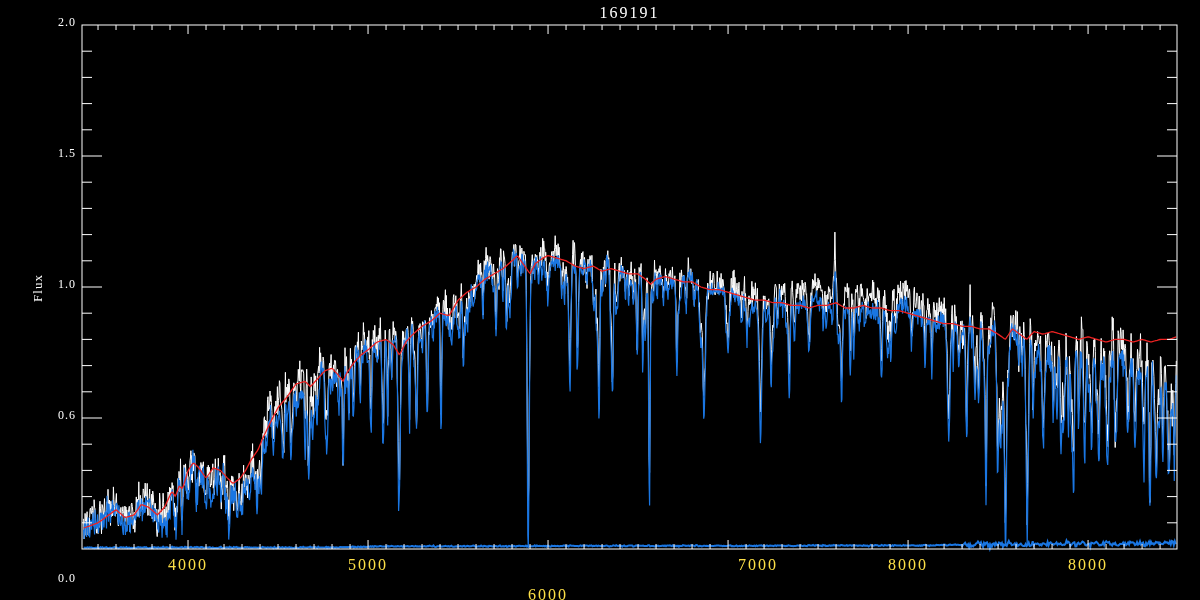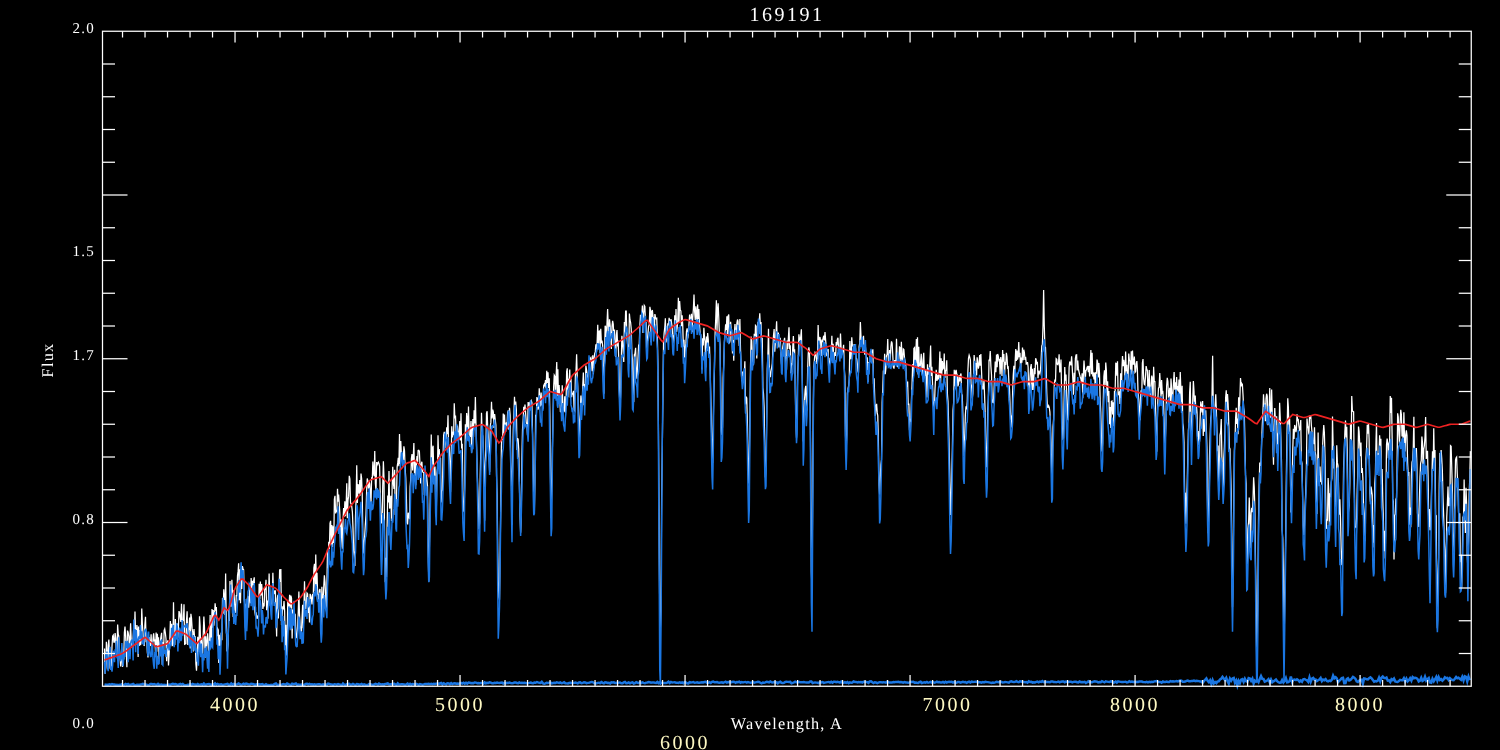--- a/index.html
+++ b/index.html
@@ -5,21 +5,21 @@
   html,body{margin:0;padding:0;background:#000;}
   body{width:1200px;height:600px;overflow:hidden;font-family:"DejaVu Sans Mono","Liberation Mono",monospace;}
   .stage{position:relative;width:1200px;height:600px;background:#000;font-family:Liberation Serif, serif;}
   svg{position:absolute;left:0;top:0;}
   .title{position:absolute;left:82px;top:4px;width:1095px;text-align:center;color:#fff;
          font-size:16px;letter-spacing:2px;}
   .xlabel{position:absolute;left:82px;top:571px;width:1095px;text-align:center;color:#fff;
           font-size:13px;letter-spacing:1px;}
   .ylabel{position:absolute;left:38px;top:288px;color:#fff;font-size:13px;letter-spacing:1px;
           transform:translate(-50%,-50%) rotate(-90deg);}
-  .xtick{position:absolute;top:556px;width:100px;text-align:center;color:#fef9c3;
+  .xtick{position:absolute;top:556px;width:100px;text-align:center;color:#fde047;
          font-size:16px;letter-spacing:2px;}
   .ytick{position:absolute;left:14px;width:62px;text-align:right;color:#fff;
          font-size:12px;letter-spacing:1px;}
 </style>
 </head>
 <body>
 
 <div class="stage">
   <svg id="plot-svg" width="1200" height="600">
       <path d="M83.6,518.8L84.1,539.0L84.6,534.3L85.1,513.4L85.6,523.2L86.1,535.3L86.6,516.1L87.1,511.7L87.6,526.2L88.1,535.0L88.6,529.4L89.1,533.8L89.6,517.4L90.1,508.9L90.6,508.1L91.1,513.6L91.6,513.6L92.1,506.4L92.6,510.5L93.1,523.7L93.6,523.7L94.1,499.7L94.6,507.6L95.0,508.7L95.5,518.8L96.0,524.3L96.5,533.2L97.0,525.3L97.5,522.8L98.0,533.6L98.5,521.9L99.0,527.6L99.5,506.1L100.0,501.2L100.5,508.9L101.0,520.8L101.5,533.8L102.0,504.5L102.5,505.9L103.0,509.0L103.5,517.1L104.0,510.7L104.5,498.6L105.0,514.3L105.5,516.4L106.0,517.1L106.5,509.7L107.0,501.7L107.5,508.5L108.0,489.3L108.5,508.7L109.0,515.6L109.5,500.1L110.0,504.1L110.5,525.5L110.9,501.3L111.4,516.7L111.9,504.0L112.4,516.0L112.9,513.9L113.4,486.9L113.9,499.5L114.4,506.8L114.9,515.9L115.4,516.2L115.9,500.0L116.4,493.5L116.9,513.7L117.4,512.1L117.9,522.2L118.4,526.0L118.9,511.6L119.4,509.7L119.9,516.0L120.4,516.2L120.9,507.4L121.4,524.0L121.9,520.0L122.4,511.5L122.9,506.7L123.4,512.5L123.9,512.1L124.4,521.7L124.9,506.0L125.4,521.4L125.9,507.0L126.4,517.9L126.8,509.9L127.3,527.8L127.8,515.8L128.3,512.8L128.8,509.1L129.3,506.3L129.8,531.8L130.3,513.6L130.8,524.5L131.3,504.3L131.8,503.1L132.3,506.4L132.8,511.2L133.3,528.9L133.8,514.8L134.3,512.3L134.8,532.3L135.3,523.4L135.8,512.2L136.3,496.9L136.8,515.5L137.3,499.0L137.8,516.5L138.3,516.3L138.8,481.8L139.3,514.3L139.8,516.0L140.3,495.3L140.8,509.4L141.3,507.1L141.8,498.8L142.3,510.1L142.7,502.2L143.2,488.9L143.7,490.5L144.2,494.1L144.7,497.6L145.2,483.1L145.7,497.7L146.2,496.6L146.7,496.1L147.2,483.4L147.7,515.4L148.2,515.1L148.7,514.9L149.2,496.5L149.7,489.1L150.2,515.9L150.7,504.5L151.2,501.6L151.7,494.1L152.2,518.8L152.7,491.0L153.2,494.5L153.7,502.7L154.2,505.9L154.7,521.2L155.2,503.2L155.7,511.0L156.2,509.1L156.7,531.1L157.2,536.6L157.7,525.9L158.2,509.5L158.7,521.8L159.1,518.4L159.6,493.0L160.1,501.0L160.6,520.9L161.1,511.7L161.6,518.9L162.1,522.9L162.6,506.6L163.1,493.2L163.6,502.5L164.1,526.1L164.6,509.1L165.1,522.6L165.6,514.1L166.1,506.6L166.6,513.2L167.1,520.9L167.6,518.6L168.1,492.0L168.6,516.8L169.1,512.8L169.6,487.2L170.1,502.1L170.6,488.1L171.1,500.6L171.6,491.9L172.1,482.6L172.6,488.5L173.1,485.6L173.6,508.9L174.1,502.9L174.6,503.9L175.0,530.3L175.5,507.8L176.0,517.0L176.5,515.3L177.0,506.2L177.5,512.2L178.0,478.5L178.5,490.9L179.0,471.4L179.5,478.8L180.0,492.0L180.5,458.8L181.0,497.1L181.5,520.2L182.0,519.7L182.5,515.6L183.0,488.0L183.5,496.7L184.0,464.9L184.5,476.8L185.0,485.3L185.5,463.9L186.0,474.7L186.5,493.5L187.0,472.2L187.5,479.4L188.0,488.6L188.5,490.2L189.0,476.4L189.5,476.4L190.0,460.6L190.5,456.9L190.9,450.7L191.4,480.1L191.9,455.4L192.4,482.5L192.9,456.6L193.4,471.1L193.9,452.9L194.4,455.0L194.9,455.7L195.4,479.5L195.9,484.5L196.4,502.6L196.9,483.1L197.4,493.6L197.9,478.7L198.4,476.8L198.9,486.2L199.4,479.9L199.9,468.2L200.4,482.6L200.9,462.5L201.4,471.3L201.9,464.7L202.4,468.2L202.9,464.6L203.4,461.8L203.9,489.5L204.4,493.0L204.9,489.8L205.4,495.0L205.9,493.2L206.4,494.2L206.8,493.7L207.3,467.1L207.8,479.1L208.3,465.2L208.8,476.3L209.3,467.2L209.8,473.7L210.3,487.1L210.8,483.9L211.3,485.1L211.8,470.5L212.3,471.8L212.8,463.8L213.3,488.2L213.8,480.5L214.3,494.9L214.8,477.2L215.3,458.8L215.8,475.6L216.3,484.8L216.8,482.4L217.3,484.8L217.8,478.0L218.3,458.2L218.8,473.6L219.3,475.3L219.8,472.6L220.3,472.6L220.8,491.8L221.3,509.1L221.8,479.3L222.3,475.8L222.7,494.7L223.2,476.3L223.7,455.4L224.2,465.5L224.7,455.3L225.2,500.0L225.7,492.5L226.2,485.1L226.7,487.5L227.2,480.9L227.7,488.6L228.2,519.3L228.7,499.8L229.2,524.3L229.7,512.8L230.2,480.6L230.7,485.0L231.2,485.4L231.7,475.9L232.2,486.1L232.7,476.5L233.2,478.5L233.7,510.7L234.2,487.6L234.7,491.8L235.2,499.2L235.7,490.9L236.2,491.7L236.7,506.8L237.2,510.6L237.7,507.2L238.2,499.4L238.6,489.1L239.1,473.2L239.6,491.7L240.1,500.4L240.6,502.9L241.1,507.4L241.6,495.0L242.1,483.8L242.6,502.5L243.1,490.4L243.6,465.1L244.1,482.2L244.6,487.3L245.1,481.4L245.6,474.5L246.1,475.2L246.6,490.3L247.1,483.0L247.6,498.0L248.1,475.1L248.6,476.3L249.1,478.9L249.6,483.6L250.1,475.2L250.6,477.5L251.1,454.4L251.6,451.1L252.1,472.9L252.6,443.6L253.1,468.8L253.6,458.3L254.1,475.3L254.6,476.1L255.0,483.8L255.5,472.2L256.0,471.2L256.5,488.8L257.0,505.3L257.5,469.4L258.0,481.7L258.5,482.6L259.0,469.0L259.5,460.2L260.0,465.8L260.5,477.1L261.0,487.7L261.5,469.1L262.0,439.7L262.5,454.5L263.0,433.4L263.5,439.2L264.0,418.6L264.5,416.7L265.0,436.1L265.5,420.0L266.0,437.6L266.5,421.0L267.0,434.3L267.5,399.5L268.0,396.7L268.5,410.7L269.0,408.6L269.5,409.1L270.0,391.0L270.5,401.3L270.9,395.6L271.4,402.4L271.9,411.3L272.4,437.8L272.9,415.7L273.4,425.6L273.9,439.0L274.4,416.0L274.9,406.5L275.4,413.6L275.9,401.0L276.4,412.9L276.9,404.8L277.4,386.6L277.9,414.6L278.4,400.4L278.9,396.9L279.4,380.7L279.9,383.1L280.4,402.5L280.9,402.8L281.4,405.2L281.9,409.5L282.4,422.3L282.9,440.3L283.4,444.7L283.9,452.7L284.4,413.5L284.9,398.8L285.4,372.3L285.9,402.3L286.4,387.2L286.8,389.3L287.3,395.0L287.8,384.0L288.3,396.3L288.8,378.9L289.3,382.9L289.8,396.2L290.3,430.2L290.8,442.7L291.3,433.9L291.8,427.8L292.3,419.2L292.8,411.9L293.3,392.5L293.8,382.8L294.3,385.0L294.8,390.9L295.3,384.6L295.8,387.2L296.3,394.3L296.8,403.2L297.3,381.8L297.8,383.5L298.3,369.3L298.8,378.3L299.3,381.0L299.8,360.8L300.3,386.7L300.8,392.7L301.3,369.7L301.8,371.7L302.3,370.4L302.7,369.7L303.2,371.0L303.7,373.1L304.2,395.5L304.7,411.4L305.2,418.3L305.7,418.3L306.2,388.1L306.7,369.1L307.2,382.2L307.7,432.4L308.2,465.7L308.7,446.3L309.2,461.6L309.7,420.1L310.2,396.5L310.7,402.0L311.2,376.9L311.7,406.3L312.2,406.2L312.7,396.6L313.2,416.8L313.7,390.3L314.2,373.4L314.7,386.2L315.2,391.1L315.7,375.8L316.2,411.3L316.7,411.2L317.2,397.6L317.7,373.7L318.2,370.1L318.6,366.3L319.1,373.0L319.6,347.3L320.1,371.1L320.6,352.8L321.1,363.9L321.6,362.5L322.1,367.4L322.6,368.2L323.1,357.0L323.6,360.4L324.1,374.2L324.6,382.4L325.1,397.9L325.6,418.0L326.1,419.5L326.6,410.2L327.1,412.0L327.6,415.4L328.1,389.3L328.6,383.2L329.1,367.1L329.6,363.2L330.1,376.3L330.6,365.4L331.1,354.5L331.6,378.8L332.1,369.0L332.6,388.2L333.1,371.7L333.6,364.9L334.1,369.5L334.5,360.4L335.0,360.2L335.5,361.0L336.0,372.2L336.5,386.7L337.0,371.4L337.5,369.4L338.0,377.4L338.5,377.9L339.0,378.2L339.5,395.9L340.0,375.9L340.5,389.1L341.0,378.2L341.5,383.0L342.0,388.4L342.5,434.5L343.0,465.4L343.5,439.4L344.0,407.8L344.5,384.2L345.0,347.7L345.5,379.1L346.0,358.7L346.5,356.6L347.0,379.7L347.5,385.3L348.0,373.2L348.5,400.3L349.0,413.2L349.5,379.2L350.0,374.9L350.4,348.3L350.9,365.9L351.4,359.3L351.9,369.9L352.4,366.3L352.9,401.9L353.4,393.0L353.9,392.2L354.4,366.8L354.9,348.2L355.4,345.4L355.9,358.7L356.4,348.4L356.9,351.6L357.4,341.8L357.9,347.3L358.4,332.2L358.9,359.8L359.4,356.7L359.9,368.8L360.4,393.8L360.9,369.4L361.4,341.0L361.9,349.9L362.4,346.4L362.9,347.2L363.4,322.6L363.9,334.6L364.4,332.4L364.9,346.2L365.4,348.5L365.9,340.4L366.4,347.6L366.8,352.0L367.3,345.2L367.8,336.9L368.3,352.3L368.8,330.6L369.3,358.8L369.8,355.0L370.3,396.4L370.8,408.6L371.3,408.0L371.8,387.7L372.3,339.5L372.8,350.9L373.3,330.4L373.8,335.4L374.3,343.3L374.8,325.3L375.3,347.3L375.8,349.1L376.3,349.1L376.8,336.9L377.3,361.9L377.8,344.8L378.3,335.3L378.8,349.7L379.3,328.2L379.8,338.7L380.3,317.6L380.8,339.4L381.3,358.8L381.8,378.7L382.3,392.7L382.7,405.2L383.2,423.4L383.7,418.2L384.2,379.8L384.7,358.3L385.2,330.2L385.7,346.8L386.2,348.9L386.7,358.9L387.2,373.6L387.7,416.6L388.2,372.9L388.7,359.3L389.2,330.7L389.7,329.0L390.2,343.5L390.7,349.7L391.2,363.1L391.7,377.6L392.2,341.1L392.7,337.9L393.2,321.5L393.7,334.8L394.2,327.7L394.7,329.6L395.2,342.4L395.7,331.2L396.2,335.9L396.7,340.0L397.2,379.4L397.7,396.9L398.2,441.8L398.6,464.1L399.1,477.7L399.6,479.8L400.1,441.4L400.6,405.4L401.1,356.6L401.6,349.2L402.1,352.0L402.6,330.9L403.1,348.0L403.6,331.7L404.1,345.4L404.6,340.7L405.1,337.8L405.6,341.0L406.1,330.3L406.6,328.4L407.1,343.7L407.6,326.3L408.1,332.3L408.6,369.9L409.1,378.3L409.6,419.7L410.1,371.6L410.6,344.5L411.1,330.9L411.6,317.5L412.1,328.8L412.6,321.2L413.1,328.0L413.6,359.9L414.1,350.7L414.5,351.6L415.0,359.6L415.5,385.7L416.0,411.7L416.5,426.1L417.0,412.9L417.5,365.8L418.0,343.8L418.5,336.5L419.0,325.5L419.5,329.6L420.0,323.6L420.5,331.1L421.0,337.8L421.5,339.3L422.0,348.1L422.5,321.7L423.0,323.6L423.5,322.7L424.0,328.1L424.5,322.1L425.0,320.5L425.5,321.9L426.0,345.0L426.5,371.5L427.0,393.2L427.5,409.8L428.0,379.9L428.5,331.9L429.0,334.9L429.5,317.7L430.0,318.9L430.4,327.7L430.9,325.5L431.4,310.6L431.9,318.9L432.4,325.2L432.9,314.0L433.4,324.4L433.9,321.6L434.4,327.0L434.9,308.7L435.4,307.5L435.9,308.6L436.4,304.0L436.9,310.8L437.4,296.7L437.9,306.3L438.4,297.9L438.9,310.3L439.4,302.7L439.9,331.8L440.4,382.2L440.9,414.3L441.4,386.4L441.9,359.2L442.4,334.6L442.9,309.8L443.4,300.2L443.9,301.2L444.4,317.8L444.9,300.7L445.4,289.7L445.9,316.8L446.3,295.4L446.8,321.9L447.3,308.0L447.8,316.3L448.3,329.3L448.8,329.5L449.3,326.4L449.8,308.2L450.3,325.2L450.8,327.5L451.3,329.2L451.8,317.1L452.3,330.1L452.8,324.2L453.3,297.4L453.8,294.6L454.3,317.7L454.8,303.0L455.3,305.1L455.8,295.7L456.3,318.1L456.8,302.8L457.3,317.8L457.8,314.2L458.3,315.7L458.8,312.6L459.3,327.9L459.8,328.6L460.3,300.9L460.8,296.9L461.3,283.5L461.8,301.7L462.2,309.6L462.7,329.0L463.2,358.1L463.7,337.0L464.2,331.6L464.7,316.5L465.2,325.3L465.7,324.4L466.2,308.3L466.7,298.1L467.2,324.1L467.7,307.3L468.2,309.6L468.7,292.4L469.2,295.7L469.7,299.2L470.2,303.5L470.7,306.0L471.2,288.9L471.7,288.6L472.2,286.8L472.7,286.1L473.2,288.5L473.7,297.0L474.2,284.2L474.7,299.3L475.2,287.3L475.7,283.1L476.2,281.5L476.7,275.4L477.2,281.6L477.7,273.5L478.2,259.9L478.6,275.6L479.1,265.6L479.6,264.5L480.1,282.3L480.6,263.0L481.1,274.5L481.6,272.4L482.1,276.2L482.6,296.4L483.1,315.0L483.6,287.1L484.1,260.7L484.6,261.8L485.1,274.9L485.6,258.6L486.1,247.3L486.6,260.9L487.1,271.8L487.6,255.4L488.1,260.4L488.6,267.5L489.1,279.2L489.6,261.3L490.1,256.6L490.6,259.3L491.1,271.7L491.6,263.7L492.1,277.1L492.6,285.6L493.1,268.0L493.6,264.0L494.1,277.2L494.5,272.5L495.0,287.8L495.5,312.3L496.0,329.3L496.5,314.1L497.0,289.5L497.5,268.6L498.0,273.8L498.5,279.5L499.0,289.6L499.5,257.7L500.0,265.9L500.5,248.8L501.0,248.8L501.5,269.0L502.0,275.1L502.5,277.6L503.0,291.0L503.5,250.8L504.0,256.0L504.5,258.0L505.0,263.3L505.5,282.7L506.0,287.8L506.5,322.1L507.0,321.2L507.5,283.7L508.0,282.5L508.5,278.2L509.0,297.3L509.5,303.0L510.0,293.4L510.4,286.1L510.9,276.0L511.4,275.7L511.9,260.5L512.4,251.9L512.9,254.7L513.4,253.4L513.9,244.5L514.4,266.3L514.9,251.4L515.4,244.3L515.9,245.1L516.4,257.8L516.9,258.0L517.4,279.9L517.9,273.6L518.4,266.2L518.9,260.9L519.4,260.0L519.9,245.5L520.4,248.3L520.9,273.8L521.4,249.2L521.9,248.0L522.4,253.7L522.9,254.1L523.4,266.4L523.9,251.3L524.4,253.6L524.9,255.0L525.4,254.7L525.9,269.4L526.3,290.3L526.8,347.2L527.3,424.0L527.8,493.0L528.3,502.9L528.8,486.1L529.3,398.0L529.8,361.9L530.3,318.7L530.8,275.4L531.3,266.5L531.8,262.0L532.3,254.7L532.8,274.0L533.3,267.1L533.8,265.6L534.3,258.7L534.8,260.3L535.3,254.2L535.8,257.9L536.3,257.6L536.8,255.3L537.3,258.9L537.8,262.7L538.3,274.7L538.8,268.2L539.3,269.5L539.8,252.3L540.3,264.4L540.8,247.3L541.3,265.6L541.8,261.6L542.2,256.6L542.7,238.3L543.2,257.6L543.7,240.9L544.2,248.0L544.7,248.7L545.2,260.9L545.7,252.2L546.2,260.5L546.7,277.4L547.2,271.9L547.7,286.3L548.2,279.1L548.7,274.7L549.2,265.1L549.7,262.6L550.2,270.7L550.7,266.3L551.2,259.3L551.7,251.6L552.2,256.7L552.7,258.1L553.2,251.0L553.7,265.7L554.2,254.1L554.7,247.2L555.2,235.7L555.7,249.4L556.2,256.0L556.7,245.0L557.2,250.5L557.7,262.8L558.1,243.7L558.6,255.1L559.1,247.2L559.6,260.2L560.1,266.7L560.6,267.9L561.1,278.1L561.6,295.5L562.1,270.7L562.6,276.3L563.1,262.3L563.6,270.3L564.1,273.4L564.6,294.0L565.1,269.2L565.6,280.7L566.1,266.5L566.6,271.4L567.1,282.7L567.6,277.2L568.1,294.6L568.6,315.9L569.1,338.8L569.6,361.4L570.1,370.3L570.6,338.2L571.1,314.0L571.6,293.6L572.1,266.0L572.6,254.7L573.1,240.3L573.6,264.9L574.0,248.9L574.5,242.6L575.0,253.8L575.5,267.4L576.0,275.6L576.5,302.0L577.0,344.8L577.5,347.9L578.0,341.6L578.5,302.3L579.0,290.9L579.5,274.3L580.0,267.0L580.5,259.4L581.0,264.0L581.5,253.1L582.0,267.1L582.5,252.9L583.0,251.6L583.5,274.6L584.0,272.5L584.5,257.4L585.0,265.3L585.5,267.0L586.0,282.8L586.5,272.1L587.0,288.5L587.5,266.4L588.0,259.2L588.5,267.8L589.0,270.4L589.5,258.7L590.0,255.6L590.4,257.0L590.9,267.4L591.4,276.7L591.9,255.3L592.4,279.3L592.9,292.6L593.4,304.9L593.9,297.2L594.4,300.7L594.9,297.4L595.4,300.0L595.9,289.1L596.4,323.6L596.9,317.6L597.4,318.3L597.9,337.9L598.4,364.2L598.9,386.8L599.4,371.1L599.9,337.5L600.4,292.9L600.9,269.3L601.4,272.9L601.9,287.1L602.4,292.2L602.9,290.3L603.4,267.0L603.9,274.9L604.4,260.4L604.9,261.0L605.4,286.7L605.9,273.1L606.3,258.2L606.8,257.4L607.3,258.2L607.8,250.7L608.3,261.1L608.8,257.7L609.3,274.7L609.8,270.3L610.3,310.2L610.8,315.1L611.3,325.8L611.8,363.2L612.3,382.0L612.8,376.0L613.3,339.4L613.8,295.1L614.3,284.3L614.8,263.0L615.3,290.8L615.8,298.5L616.3,301.8L616.8,297.0L617.3,294.2L617.8,290.8L618.3,279.6L618.8,268.4L619.3,263.2L619.8,281.3L620.3,273.9L620.8,266.2L621.3,257.1L621.8,274.3L622.2,270.5L622.7,266.0L623.2,277.9L623.7,275.0L624.2,270.3L624.7,283.3L625.2,291.5L625.7,288.4L626.2,277.7L626.7,274.9L627.2,272.9L627.7,270.2L628.2,284.1L628.7,288.3L629.2,295.7L629.7,272.5L630.2,279.1L630.7,270.4L631.2,261.8L631.7,279.4L632.2,276.2L632.7,298.5L633.2,290.5L633.7,292.1L634.2,277.4L634.7,268.8L635.2,282.5L635.7,279.5L636.2,309.9L636.7,335.7L637.2,350.1L637.7,321.9L638.1,298.2L638.6,288.2L639.1,267.4L639.6,271.3L640.1,272.7L640.6,269.0L641.1,263.5L641.6,288.9L642.1,316.4L642.6,353.1L643.1,333.6L643.6,319.8L644.1,311.6L644.6,308.7L645.1,323.7L645.6,328.3L646.1,296.5L646.6,282.7L647.1,277.8L647.6,282.1L648.1,319.5L648.6,373.7L649.1,457.5L649.6,472.6L650.1,399.3L650.6,327.2L651.1,293.3L651.6,286.9L652.1,281.8L652.6,282.2L653.1,287.1L653.6,291.2L654.0,286.0L654.5,260.1L655.0,275.8L655.5,271.0L656.0,269.6L656.5,273.5L657.0,284.7L657.5,271.6L658.0,273.7L658.5,270.6L659.0,268.6L659.5,272.4L660.0,265.7L660.5,272.1L661.0,277.2L661.5,284.9L662.0,280.6L662.5,279.2L663.0,297.7L663.5,293.7L664.0,286.3L664.5,288.7L665.0,282.7L665.5,268.6L666.0,284.9L666.5,275.0L667.0,289.2L667.5,284.4L668.0,281.6L668.5,284.8L669.0,273.6L669.5,276.2L669.9,271.4L670.4,270.2L670.9,279.2L671.4,280.5L671.9,279.3L672.4,266.9L672.9,279.4L673.4,281.3L673.9,282.3L674.4,279.6L674.9,275.8L675.4,294.5L675.9,301.1L676.4,348.3L676.9,362.2L677.4,347.7L677.9,314.7L678.4,311.1L678.9,308.8L679.4,303.4L679.9,272.8L680.4,286.0L680.9,287.4L681.4,269.9L681.9,276.3L682.4,276.9L682.9,277.1L683.4,275.4L683.9,283.0L684.4,278.2L684.9,286.9L685.4,287.1L685.9,291.4L686.3,296.8L686.8,298.2L687.3,277.5L687.8,274.2L688.3,257.6L688.8,269.4L689.3,273.7L689.8,277.1L690.3,280.7L690.8,268.7L691.3,279.6L691.8,283.7L692.3,277.0L692.8,283.4L693.3,287.6L693.8,285.8L694.3,305.5L694.8,289.9L695.3,293.3L695.8,287.6L696.3,281.6L696.8,280.9L697.3,282.4L697.8,282.0L698.3,279.5L698.8,307.1L699.3,302.6L699.8,318.8L700.3,332.7L700.8,325.3L701.3,323.1L701.8,330.3L702.2,332.5L702.7,352.7L703.2,387.4L703.7,395.6L704.2,382.5L704.7,372.1L705.2,367.7L705.7,321.9L706.2,311.1L706.7,296.4L707.2,299.4L707.7,283.0L708.2,299.3L708.7,295.0L709.2,284.4L709.7,283.7L710.2,271.2L710.7,289.2L711.2,291.3L711.7,280.0L712.2,288.2L712.7,277.2L713.2,273.1L713.7,274.5L714.2,283.7L714.7,293.7L715.2,294.9L715.7,288.1L716.2,291.3L716.7,289.7L717.2,271.1L717.7,287.8L718.1,293.7L718.6,289.2L719.1,288.0L719.6,277.7L720.1,278.2L720.6,288.7L721.1,273.4L721.6,289.8L722.1,288.8L722.6,279.2L723.1,279.7L723.6,286.5L724.1,289.2L724.6,292.2L725.1,302.7L725.6,309.6L726.1,305.2L726.6,324.0L727.1,322.8L727.6,344.1L728.1,335.1L728.6,337.4L729.1,321.2L729.6,308.8L730.1,291.5L730.6,305.1L731.1,278.7L731.6,278.1L732.1,293.9L732.6,284.8L733.1,271.2L733.6,294.2L734.0,269.9L734.5,299.5L735.0,277.4L735.5,296.5L736.0,295.7L736.5,289.2L737.0,283.1L737.5,293.8L738.0,300.5L738.5,288.3L739.0,282.2L739.5,300.8L740.0,300.4L740.5,295.9L741.0,303.5L741.5,317.9L742.0,291.4L742.5,299.8L743.0,294.5L743.5,299.6L744.0,287.8L744.5,276.4L745.0,300.7L745.5,293.5L746.0,306.4L746.5,320.1L747.0,325.4L747.5,328.3L748.0,311.4L748.5,301.6L749.0,295.8L749.5,304.7L749.9,303.3L750.4,299.9L750.9,303.6L751.4,296.2L751.9,281.3L752.4,310.6L752.9,286.7L753.4,299.5L753.9,288.9L754.4,295.1L754.9,294.3L755.4,282.8L755.9,302.4L756.4,296.4L756.9,296.3L757.4,288.3L757.9,314.9L758.4,321.3L758.9,338.8L759.4,361.6L759.9,382.7L760.4,412.0L760.9,402.3L761.4,380.4L761.9,358.2L762.4,328.5L762.9,322.1L763.4,295.8L763.9,309.0L764.4,297.4L764.9,295.9L765.4,299.3L765.8,300.2L766.3,309.1L766.8,307.5L767.3,300.2L767.8,305.2L768.3,300.4L768.8,298.8L769.3,314.7L769.8,316.4L770.3,331.6L770.8,350.1L771.3,364.7L771.8,349.3L772.3,331.7L772.8,325.1L773.3,327.5L773.8,321.2L774.3,297.0L774.8,286.6L775.3,284.2L775.8,285.8L776.3,287.9L776.8,306.8L777.3,309.4L777.8,318.7L778.3,314.7L778.8,301.2L779.3,284.0L779.8,289.8L780.3,296.6L780.8,290.4L781.3,300.3L781.7,285.9L782.2,289.8L782.7,295.0L783.2,291.9L783.7,284.1L784.2,292.6L784.7,283.3L785.2,296.4L785.7,308.7L786.2,311.6L786.7,309.4L787.2,304.5L787.7,317.5L788.2,332.2L788.7,366.3L789.2,373.7L789.7,353.6L790.2,327.4L790.7,318.6L791.2,288.2L791.7,288.3L792.2,280.9L792.7,292.7L793.2,299.8L793.7,319.2L794.2,322.0L794.7,322.1L795.2,313.3L795.7,299.1L796.2,289.2L796.7,297.7L797.2,283.6L797.7,293.7L798.1,283.2L798.6,284.8L799.1,288.4L799.6,287.9L800.1,299.6L800.6,285.7L801.1,290.4L801.6,300.8L802.1,280.0L802.6,289.4L803.1,283.2L803.6,303.1L804.1,289.4L804.6,291.9L805.1,282.2L805.6,285.5L806.1,294.3L806.6,293.8L807.1,305.6L807.6,311.6L808.1,325.9L808.6,334.5L809.1,333.5L809.6,342.0L810.1,313.9L810.6,300.3L811.1,292.7L811.6,304.8L812.1,289.6L812.6,279.3L813.1,288.8L813.6,280.5L814.0,287.7L814.5,285.3L815.0,273.6L815.5,285.8L816.0,282.2L816.5,297.2L817.0,286.0L817.5,290.1L818.0,278.1L818.5,288.1L819.0,279.8L819.5,281.8L820.0,288.0L820.5,285.4L821.0,291.2L821.5,291.0L822.0,289.7L822.5,293.7L823.0,318.8L823.5,314.6L824.0,302.1L824.5,294.1L825.0,291.2L825.5,311.9L826.0,295.0L826.5,312.0L827.0,303.1L827.5,294.4L828.0,299.3L828.5,286.6L829.0,288.0L829.5,291.8L829.9,289.4L830.4,302.6L830.9,296.6L831.4,297.8L831.9,299.0L832.4,295.9L832.9,287.4L833.4,276.9L833.9,275.3L834.4,260.8L834.9,232.1L835.4,259.9L835.9,277.3L836.4,277.9L836.9,292.5L837.4,314.3L837.9,325.7L838.4,325.8L838.9,324.6L839.4,326.0L839.9,329.5L840.4,340.5L840.9,355.4L841.4,381.1L841.9,375.1L842.4,341.5L842.9,335.1L843.4,308.9L843.9,303.7L844.4,305.3L844.9,286.9L845.4,287.4L845.8,291.4L846.3,291.8L846.8,290.2L847.3,283.4L847.8,297.9L848.3,295.5L848.8,287.6L849.3,315.6L849.8,340.7L850.3,351.0L850.8,350.4L851.3,318.7L851.8,293.7L852.3,304.6L852.8,299.7L853.3,316.1L853.8,330.5L854.3,336.2L854.8,313.2L855.3,293.8L855.8,289.2L856.3,291.1L856.8,292.3L857.3,285.1L857.8,294.3L858.3,304.4L858.8,315.8L859.3,298.3L859.8,307.0L860.3,286.9L860.8,284.0L861.3,283.9L861.7,296.3L862.2,288.5L862.7,295.1L863.2,297.4L863.7,299.7L864.2,301.5L864.7,303.1L865.2,305.8L865.7,298.6L866.2,318.5L866.7,299.7L867.2,288.5L867.7,296.1L868.2,303.9L868.7,296.4L869.2,296.1L869.7,293.7L870.2,293.2L870.7,297.8L871.2,292.9L871.7,301.1L872.2,290.4L872.7,280.1L873.2,299.4L873.7,282.2L874.2,300.0L874.7,299.1L875.2,303.5L875.7,298.1L876.2,312.0L876.7,298.2L877.2,298.3L877.6,287.7L878.1,289.7L878.6,302.0L879.1,290.4L879.6,298.7L880.1,319.5L880.6,329.8L881.1,348.5L881.6,361.1L882.1,354.5L882.6,321.4L883.1,301.3L883.6,296.3L884.1,308.0L884.6,290.1L885.1,296.4L885.6,316.6L886.1,305.0L886.6,321.7L887.1,312.9L887.6,339.4L888.1,325.7L888.6,342.3L889.1,321.1L889.6,320.8L890.1,331.5L890.6,321.8L891.1,340.9L891.6,313.2L892.1,313.0L892.6,290.7L893.1,290.8L893.5,300.5L894.0,289.1L894.5,316.2L895.0,313.9L895.5,313.5L896.0,323.2L896.5,298.6L897.0,318.3L897.5,295.7L898.0,284.8L898.5,292.9L899.0,287.8L899.5,291.3L900.0,303.8L900.5,281.2L901.0,297.0L901.5,291.8L902.0,307.9L902.5,301.4L903.0,282.9L903.5,288.4L904.0,288.8L904.5,297.9L905.0,281.0L905.5,299.6L906.0,280.5L906.5,291.2L907.0,291.1L907.5,285.2L908.0,297.9L908.5,297.2L909.0,290.7L909.5,288.9L909.9,295.3L910.4,313.4L910.9,318.7L911.4,328.3L911.9,336.2L912.4,319.8L912.9,312.3L913.4,317.3L913.9,290.5L914.4,287.2L914.9,302.7L915.4,307.3L915.9,307.8L916.4,301.1L916.9,292.9L917.4,295.5L917.9,296.6L918.4,316.0L918.9,308.2L919.4,296.0L919.9,314.6L920.4,317.4L920.9,309.1L921.4,300.5L921.9,303.1L922.4,320.6L922.9,293.4L923.4,305.3L923.9,305.3L924.4,325.3L924.9,350.1L925.4,361.3L925.8,338.4L926.3,319.4L926.8,310.4L927.3,309.9L927.8,298.4L928.3,307.4L928.8,317.4L929.3,304.1L929.8,314.3L930.3,313.7L930.8,321.4L931.3,337.4L931.8,356.9L932.3,350.4L932.8,335.9L933.3,308.9L933.8,302.2L934.3,305.2L934.8,317.2L935.3,316.3L935.8,310.2L936.3,322.6L936.8,302.8L937.3,311.6L937.8,323.2L938.3,316.5L938.8,306.4L939.3,297.7L939.8,311.7L940.3,305.8L940.8,315.7L941.3,301.7L941.7,312.4L942.2,308.9L942.7,313.3L943.2,303.7L943.7,320.0L944.2,297.7L944.7,312.4L945.2,325.5L945.7,308.7L946.2,338.4L946.7,341.9L947.2,353.8L947.7,394.9L948.2,394.7L948.7,418.9L949.2,400.9L949.7,389.3L950.2,367.2L950.7,344.2L951.2,339.1L951.7,313.8L952.2,305.5L952.7,339.2L953.2,345.8L953.7,336.1L954.2,320.0L954.7,304.8L955.2,313.3L955.7,329.2L956.2,316.4L956.7,330.8L957.2,324.8L957.6,329.8L958.1,349.6L958.6,344.9L959.1,356.0L959.6,353.4L960.1,335.2L960.6,321.3L961.1,325.2L961.6,329.9L962.1,320.8L962.6,348.8L963.1,326.4L963.6,345.3L964.1,334.9L964.6,328.3L965.1,343.6L965.6,360.1L966.1,408.8L966.6,426.6L967.1,399.3L967.6,364.7L968.1,348.9L968.6,334.5L969.1,331.4L969.6,316.2L970.1,284.6L970.6,323.2L971.1,330.4L971.6,336.0L972.1,324.5L972.6,315.5L973.1,328.8L973.5,343.7L974.0,360.9L974.5,356.4L975.0,385.7L975.5,380.8L976.0,348.1L976.5,345.6L977.0,335.3L977.5,365.2L978.0,378.2L978.5,394.6L979.0,366.3L979.5,357.6L980.0,344.1L980.5,318.2L981.0,312.3L981.5,327.9L982.0,315.2L982.5,323.2L983.0,338.2L983.5,358.1L984.0,359.1L984.5,376.6L985.0,394.6L985.5,452.1L986.0,485.8L986.5,454.7L987.0,398.4L987.5,360.8L988.0,351.9L988.5,334.2L989.0,326.2L989.4,339.1L989.9,334.8L990.4,347.4L990.9,317.8L991.4,330.9L991.9,318.7L992.4,302.5L992.9,309.2L993.4,306.7L993.9,307.5L994.4,315.6L994.9,326.0L995.4,329.3L995.9,351.6L996.4,379.7L996.9,386.8L997.4,446.1L997.9,451.3L998.4,423.0L998.9,417.7L999.4,398.1L999.9,413.6L1000.4,438.5L1000.9,410.4L1001.4,406.2L1001.9,409.8L1002.4,398.8L1002.9,381.8L1003.4,389.9L1003.9,407.5L1004.4,449.8L1004.9,476.6L1005.3,522.7L1005.8,505.8L1006.3,477.5L1006.8,417.1L1007.3,388.4L1007.8,370.0L1008.3,372.8L1008.8,368.4L1009.3,354.4L1009.8,340.0L1010.3,331.0L1010.8,315.5L1011.3,324.6L1011.8,324.0L1012.3,337.0L1012.8,319.0L1013.3,315.0L1013.8,316.8L1014.3,340.2L1014.8,332.1L1015.3,327.7L1015.8,310.5L1016.3,333.5L1016.8,334.0L1017.3,311.6L1017.8,331.2L1018.3,355.4L1018.8,371.8L1019.3,340.7L1019.8,326.5L1020.3,336.0L1020.8,339.9L1021.3,333.0L1021.7,350.9L1022.2,356.7L1022.7,346.2L1023.2,347.4L1023.7,322.2L1024.2,334.2L1024.7,350.8L1025.2,369.5L1025.7,423.7L1026.2,430.7L1026.7,455.8L1027.2,525.0L1027.7,483.5L1028.2,451.1L1028.7,414.6L1029.2,372.2L1029.7,343.3L1030.2,318.6L1030.7,325.8L1031.2,345.9L1031.7,334.8L1032.2,364.4L1032.7,410.0L1033.2,393.4L1033.7,382.5L1034.2,360.5L1034.7,343.0L1035.2,351.1L1035.7,340.0L1036.2,341.6L1036.7,345.8L1037.2,343.2L1037.6,331.5L1038.1,336.4L1038.6,335.9L1039.1,340.6L1039.6,344.0L1040.1,343.2L1040.6,336.0L1041.1,368.3L1041.6,370.7L1042.1,398.7L1042.6,420.4L1043.1,427.9L1043.6,419.7L1044.1,404.2L1044.6,393.5L1045.1,376.3L1045.6,334.8L1046.1,340.8L1046.6,342.2L1047.1,347.5L1047.6,333.4L1048.1,334.2L1048.6,332.1L1049.1,340.4L1049.6,345.6L1050.1,351.5L1050.6,354.1L1051.1,355.1L1051.6,341.8L1052.1,361.3L1052.6,364.3L1053.1,396.1L1053.5,411.2L1054.0,381.6L1054.5,346.1L1055.0,380.6L1055.5,378.9L1056.0,373.3L1056.5,385.1L1057.0,385.3L1057.5,387.8L1058.0,358.4L1058.5,348.1L1059.0,340.0L1059.5,346.1L1060.0,365.4L1060.5,397.7L1061.0,423.1L1061.5,415.5L1062.0,416.6L1062.5,382.5L1063.0,392.8L1063.5,420.9L1064.0,395.8L1064.5,396.6L1065.0,386.1L1065.5,382.5L1066.0,333.2L1066.5,357.0L1067.0,374.7L1067.5,369.5L1068.0,402.1L1068.5,412.4L1069.0,403.9L1069.4,356.3L1069.9,370.1L1070.4,372.5L1070.9,391.8L1071.4,411.8L1071.9,399.4L1072.4,414.8L1072.9,438.0L1073.4,451.3L1073.9,450.8L1074.4,413.9L1074.9,370.9L1075.4,360.5L1075.9,344.9L1076.4,336.4L1076.9,350.0L1077.4,341.4L1077.9,368.7L1078.4,413.4L1078.9,408.0L1079.4,404.2L1079.9,384.5L1080.4,338.8L1080.9,362.0L1081.4,316.8L1081.9,328.7L1082.4,329.1L1082.9,329.4L1083.4,380.0L1083.9,421.0L1084.4,421.3L1084.9,422.5L1085.3,414.3L1085.8,391.1L1086.3,375.7L1086.8,341.3L1087.3,345.2L1087.8,355.8L1088.3,364.9L1088.8,354.1L1089.3,378.3L1089.8,374.4L1090.3,382.7L1090.8,404.1L1091.3,410.8L1091.8,432.9L1092.3,422.3L1092.8,366.6L1093.3,357.7L1093.8,339.8L1094.3,346.9L1094.8,339.0L1095.3,351.4L1095.8,393.2L1096.3,401.4L1096.8,389.3L1097.3,392.2L1097.8,396.1L1098.3,434.1L1098.8,420.1L1099.3,437.9L1099.8,387.1L1100.3,379.5L1100.8,352.6L1101.2,338.4L1101.7,378.3L1102.2,376.8L1102.7,363.4L1103.2,363.9L1103.7,348.3L1104.2,357.0L1104.7,351.0L1105.2,387.5L1105.7,375.2L1106.2,399.4L1106.7,415.5L1107.2,441.0L1107.7,424.7L1108.2,446.8L1108.7,402.1L1109.2,355.9L1109.7,350.8L1110.2,354.7L1110.7,366.5L1111.2,355.1L1111.7,353.2L1112.2,316.8L1112.7,330.3L1113.2,318.2L1113.7,349.9L1114.2,399.1L1114.7,401.2L1115.2,447.5L1115.7,412.4L1116.2,411.5L1116.7,399.4L1117.2,397.9L1117.6,379.9L1118.1,330.7L1118.6,333.5L1119.1,347.5L1119.6,355.1L1120.1,337.9L1120.6,327.8L1121.1,331.7L1121.6,349.2L1122.1,339.8L1122.6,353.7L1123.1,329.9L1123.6,349.9L1124.1,361.2L1124.6,347.7L1125.1,344.2L1125.6,348.5L1126.1,370.1L1126.6,380.7L1127.1,377.6L1127.6,419.7L1128.1,406.1L1128.6,421.7L1129.1,380.5L1129.6,369.6L1130.1,368.2L1130.6,358.4L1131.1,333.4L1131.6,373.1L1132.1,361.6L1132.6,362.6L1133.1,358.5L1133.5,371.0L1134.0,410.5L1134.5,414.0L1135.0,421.6L1135.5,399.0L1136.0,381.7L1136.5,370.6L1137.0,368.4L1137.5,349.3L1138.0,354.2L1138.5,379.8L1139.0,359.4L1139.5,356.6L1140.0,349.6L1140.5,333.6L1141.0,367.1L1141.5,363.1L1142.0,360.6L1142.5,382.8L1143.0,421.6L1143.5,407.3L1144.0,424.2L1144.5,423.2L1145.0,401.6L1145.5,383.0L1146.0,361.1L1146.5,376.8L1147.0,342.7L1147.5,370.2L1148.0,360.1L1148.5,411.9L1149.0,412.5L1149.4,478.4L1149.9,502.5L1150.4,460.3L1150.9,446.2L1151.4,387.0L1151.9,362.5L1152.4,371.1L1152.9,360.1L1153.4,367.0L1153.9,376.7L1154.4,398.6L1154.9,411.9L1155.4,431.5L1155.9,440.3L1156.4,474.5L1156.9,449.1L1157.4,413.6L1157.9,402.5L1158.4,389.3L1158.9,405.0L1159.4,398.2L1159.9,404.8L1160.4,356.5L1160.9,357.0L1161.4,373.8L1161.9,392.9L1162.4,425.8L1162.9,435.7L1163.4,441.1L1163.9,396.4L1164.4,368.0L1164.9,366.3L1165.3,365.7L1165.8,379.0L1166.3,387.8L1166.8,409.4L1167.3,419.2L1167.8,410.6L1168.3,449.8L1168.8,443.8L1169.3,469.8L1169.8,448.1L1170.3,414.0L1170.8,414.4L1171.3,383.7L1171.8,406.8L1172.3,426.3L1172.8,390.2L1173.3,403.0L1173.8,444.0L1174.3,455.3L1174.8,432.0L1175.3,395.2L1175.8,383.3L1176.3,360.9" fill="none" stroke="#ffffff" stroke-width="1"></path>
@@ -180,30 +180,29 @@
       <line x1="82" y1="129.79999999999995" x2="92" y2="129.79999999999995" stroke="#ffffff" stroke-width="1"></line>
       <line x1="1177" y1="129.79999999999995" x2="1167" y2="129.79999999999995" stroke="#ffffff" stroke-width="1"></line>
       <line x1="82" y1="103.59999999999997" x2="92" y2="103.59999999999997" stroke="#ffffff" stroke-width="1"></line>
       <line x1="1177" y1="103.59999999999997" x2="1167" y2="103.59999999999997" stroke="#ffffff" stroke-width="1"></line>
       <line x1="82" y1="77.39999999999998" x2="92" y2="77.39999999999998" stroke="#ffffff" stroke-width="1"></line>
       <line x1="1177" y1="77.39999999999998" x2="1167" y2="77.39999999999998" stroke="#ffffff" stroke-width="1"></line>
       <line x1="82" y1="51.19999999999999" x2="92" y2="51.19999999999999" stroke="#ffffff" stroke-width="1"></line>
       <line x1="1177" y1="51.19999999999999" x2="1167" y2="51.19999999999999" stroke="#ffffff" stroke-width="1"></line>
     </svg>
   <div class="title">169191</div>
-  <div class="xlabel">Wavelength, A</div>
   <div class="ylabel">Flux</div>
   <div id="x-ticks">
       <div class="xtick" style="left: 138.026px;">4000</div>
       <div class="xtick" style="left: 318.036px;">5000</div>
       <div class="xtick" style="left: 498.046px; margin-top: 30px;">6000</div>
       <div class="xtick" style="left: 678.055px; text-align: right;">7000</div>
       <div class="xtick" style="left: 858.065px; text-align: center;">8000</div>
       <div class="xtick" style="left: 1038.08px;">8000</div>
     </div>
   <div id="y-ticks">
       <div class="ytick" style="top: 571px;">0.0</div>
-      <div class="ytick" style="top: 408px;">0.8</div>
-      <div class="ytick" style="top: 277px;">1.7</div>
-      <div class="ytick" style="top: 146px; margin-top: 48px;">1.5</div>
+      <div class="ytick" style="top: 408px;">0.6</div>
+      <div class="ytick" style="top: 277px;">1.0</div>
+      <div class="ytick" style="top: 146px;">1.5</div>
       <div class="ytick" style="top: 15px;">2.0</div>
     </div>
 </div>
 
 </body></html>

